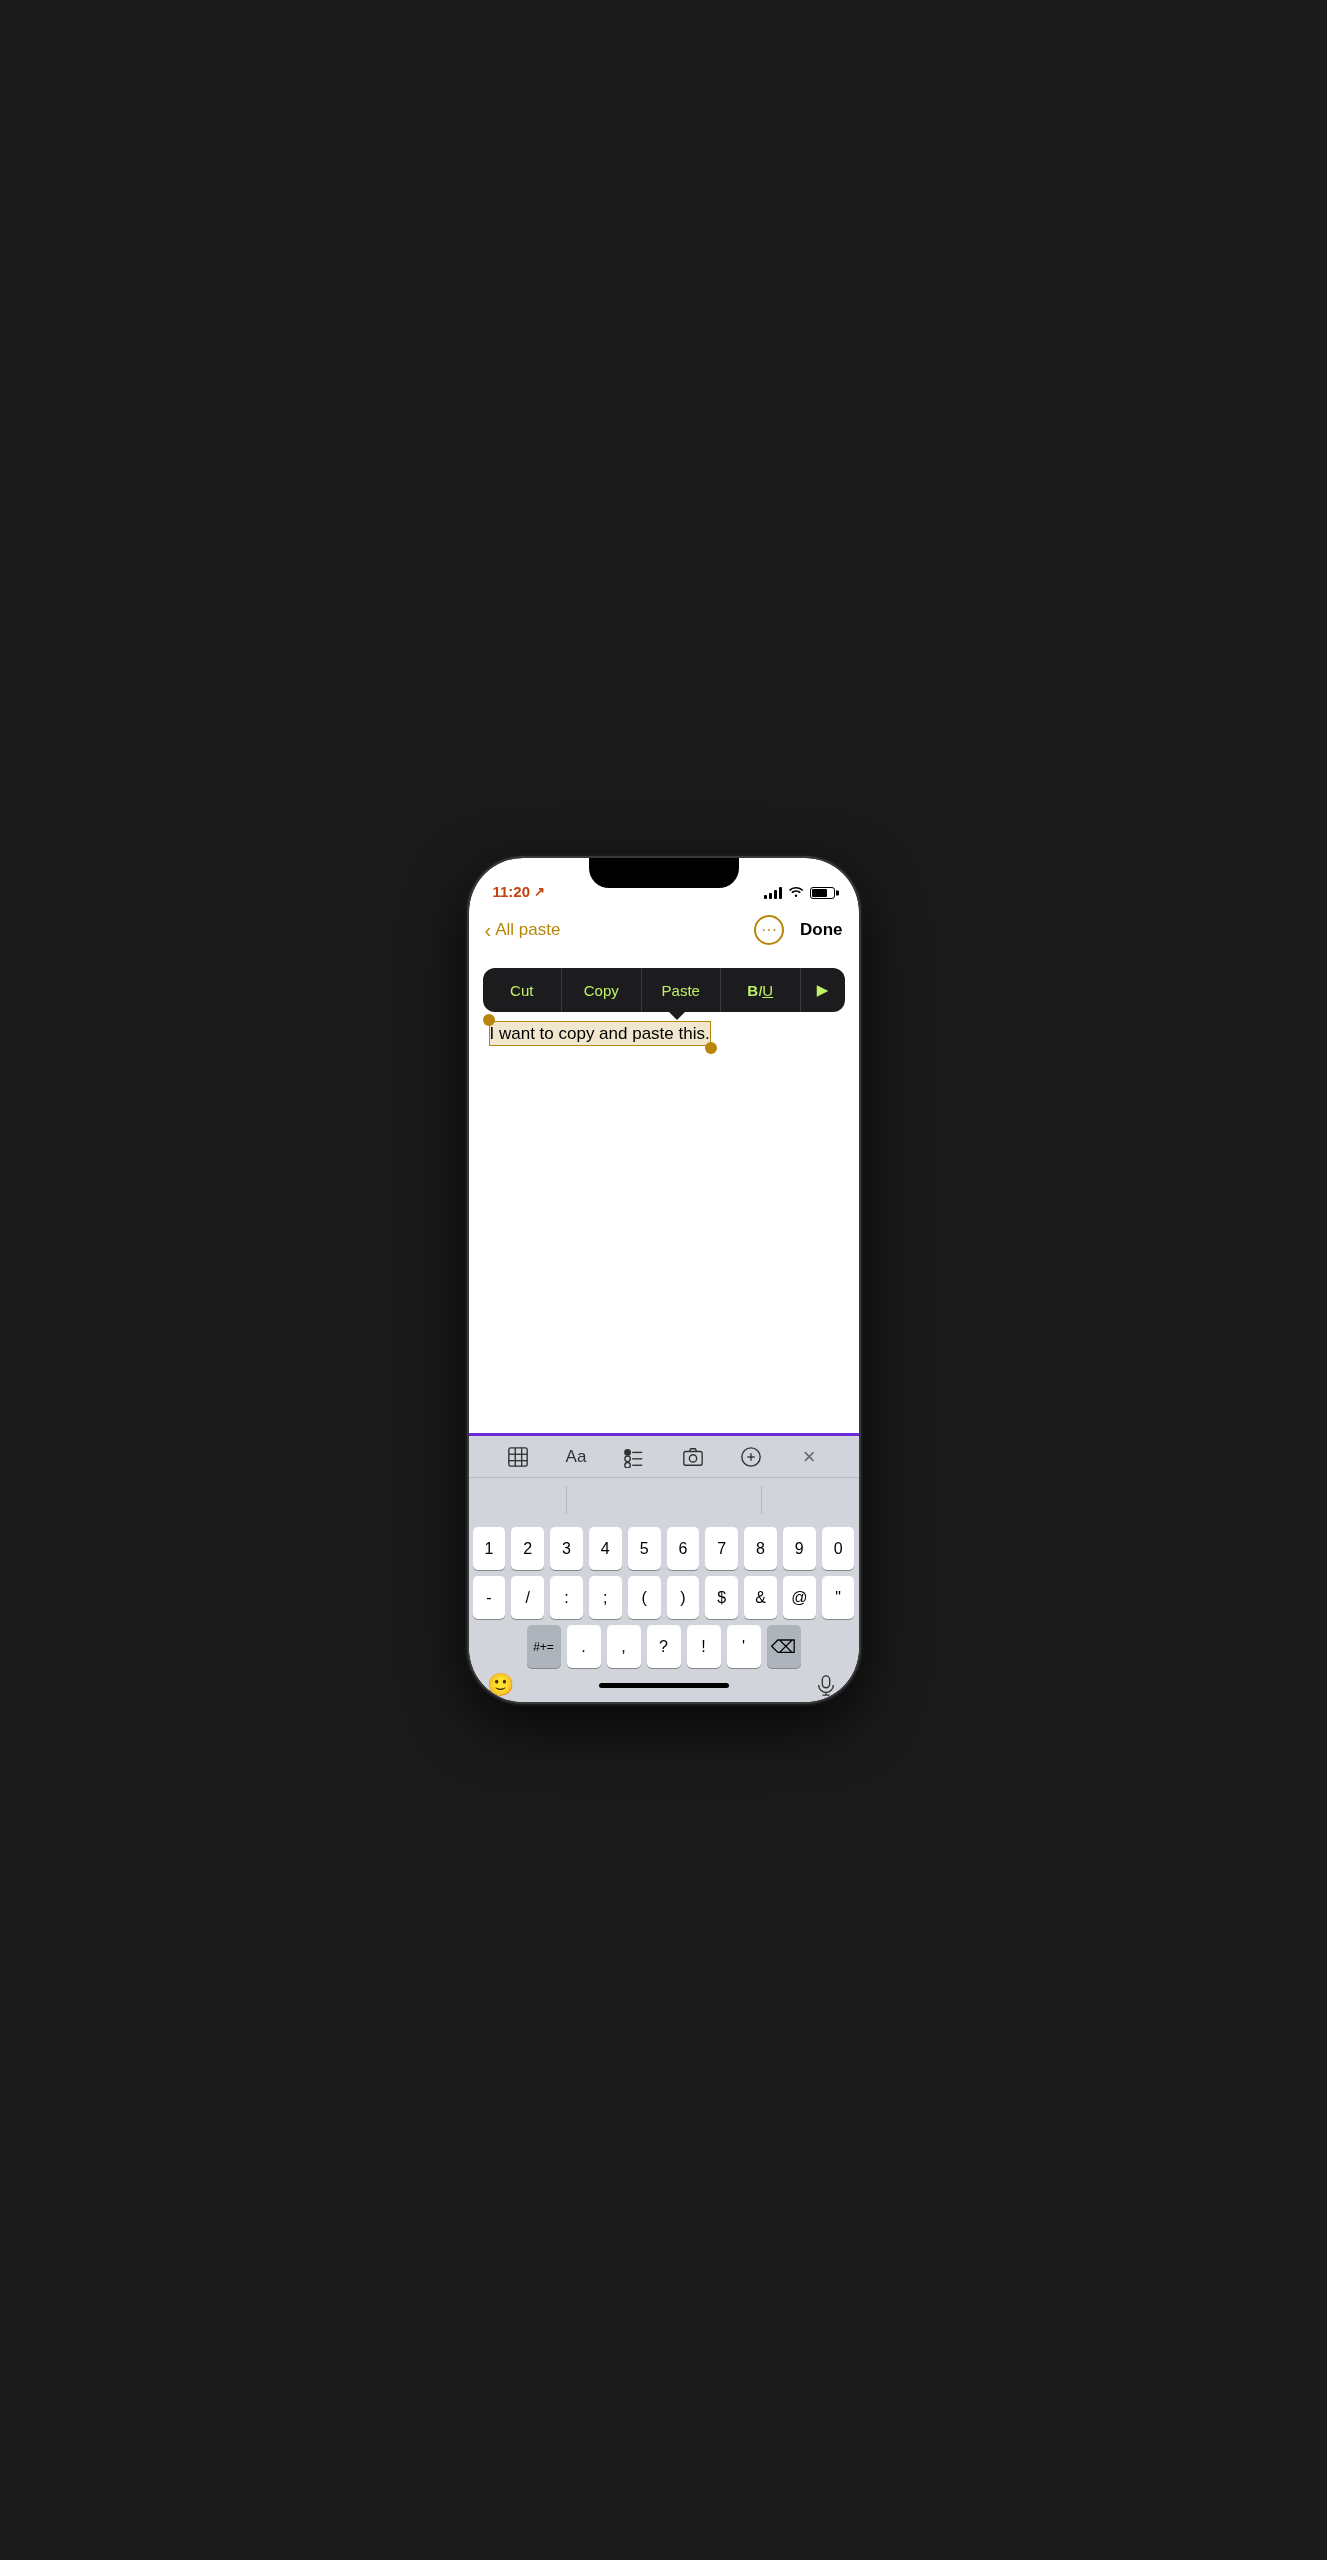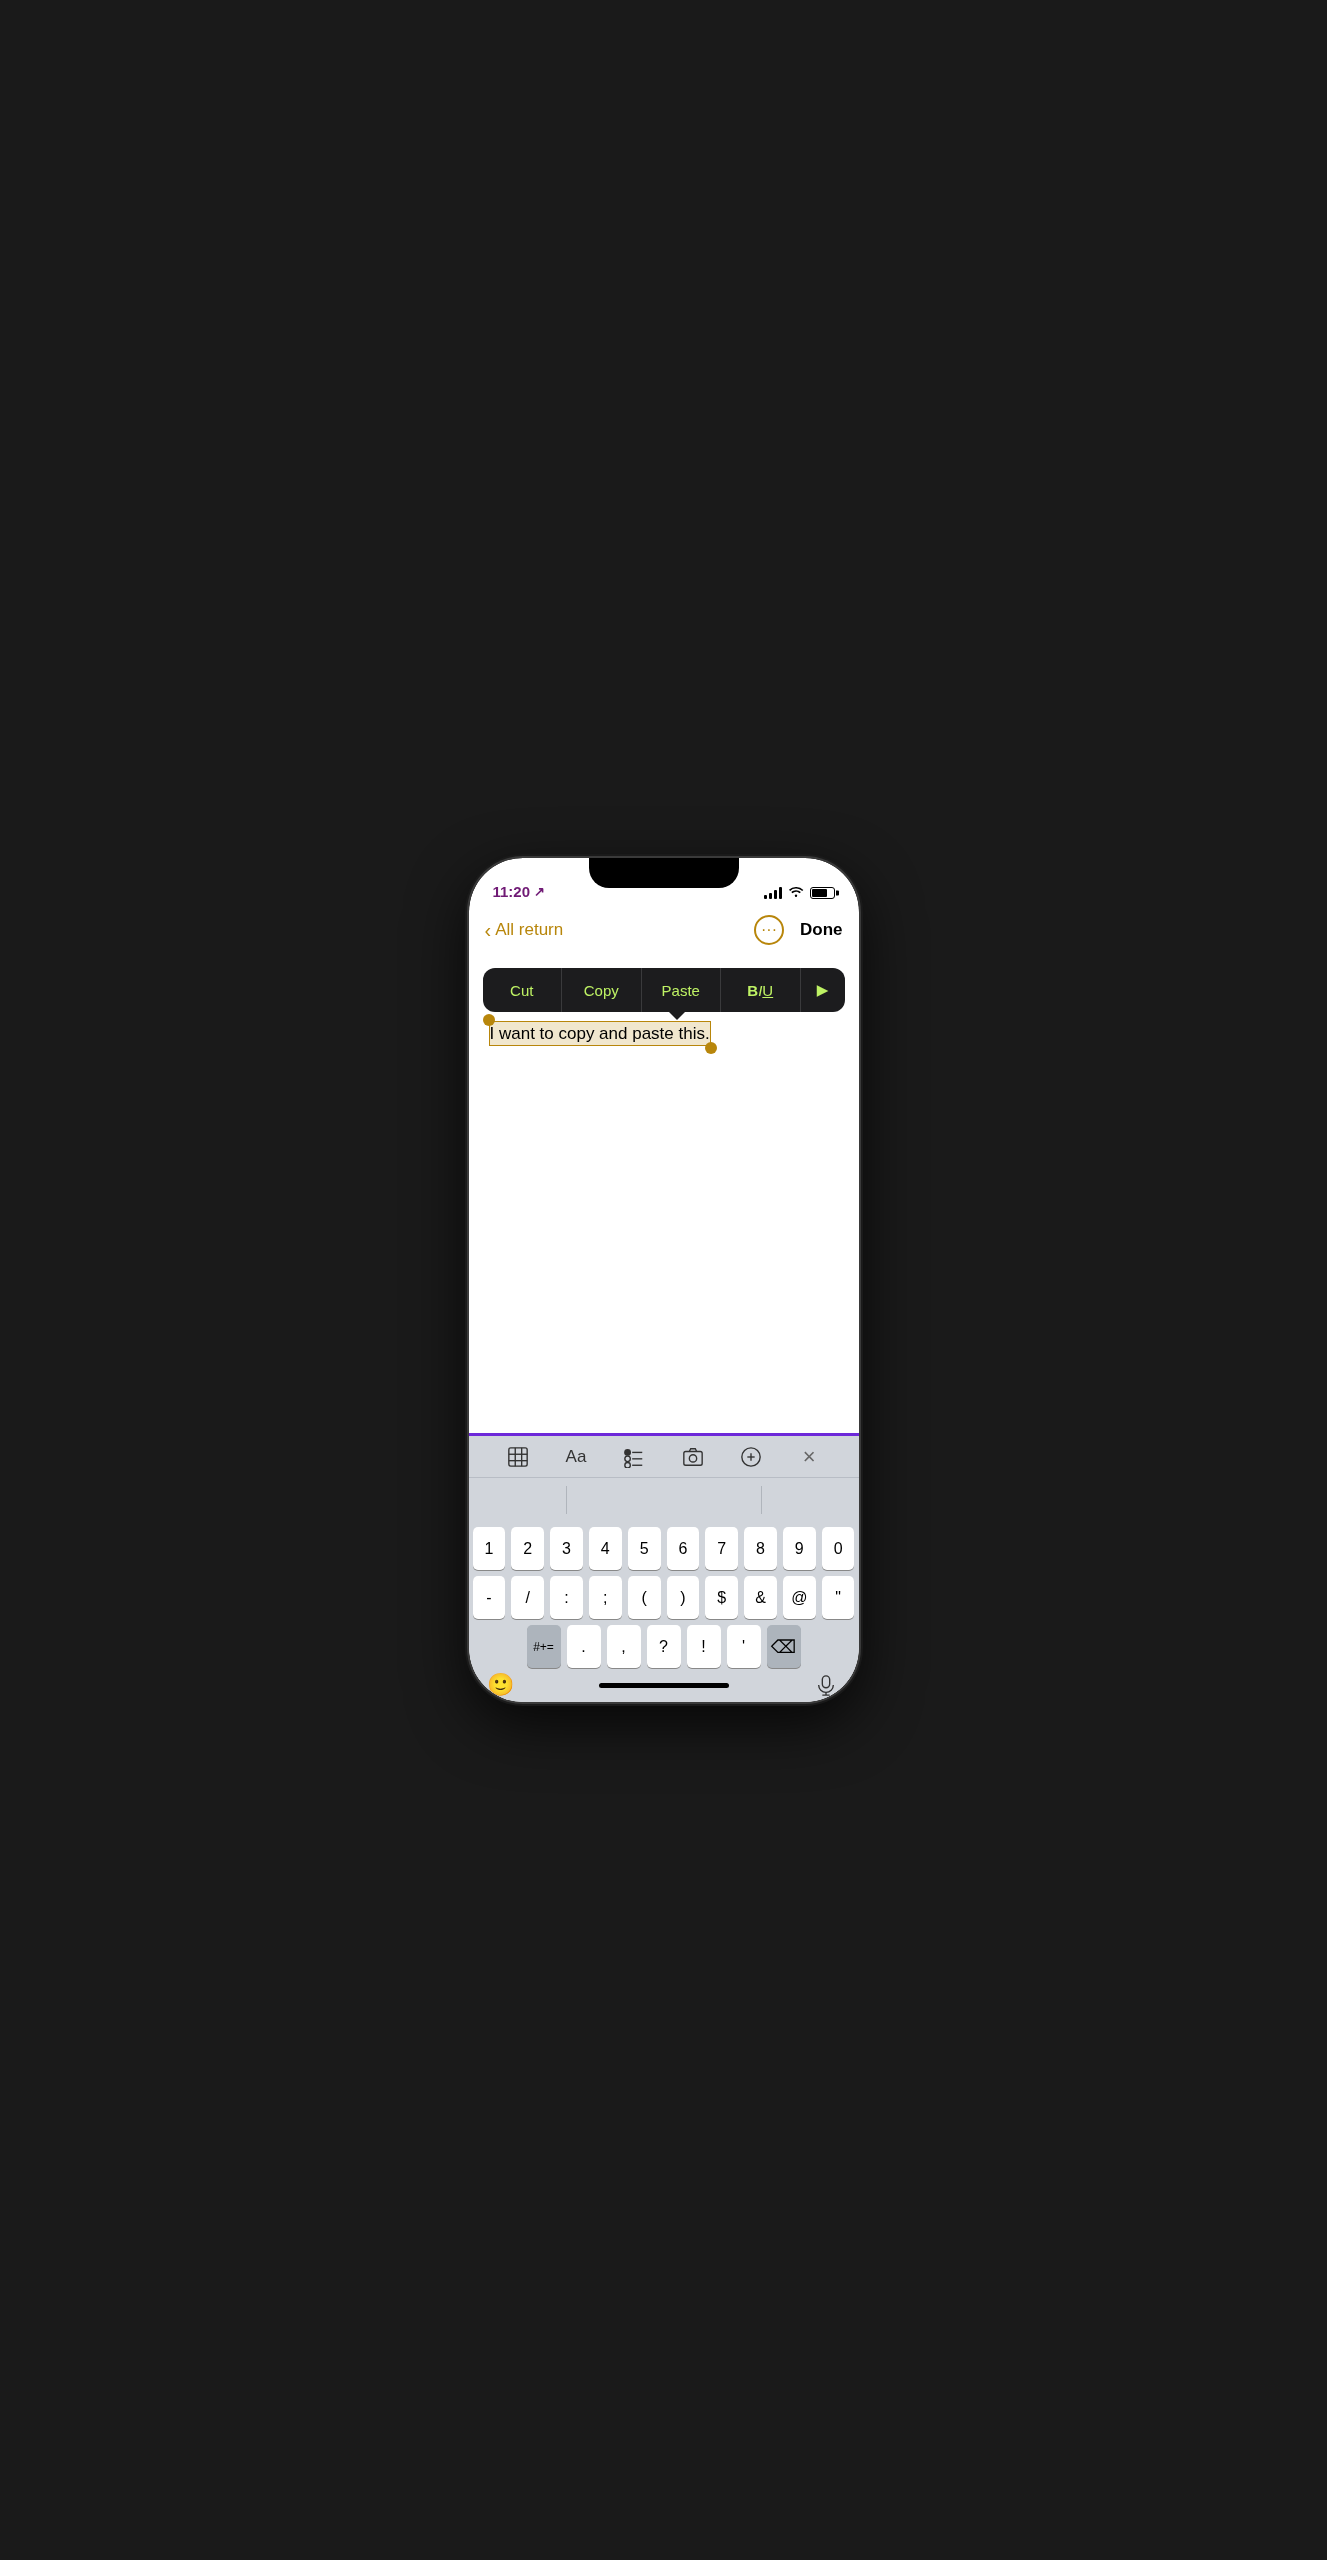--- a/index.html
+++ b/index.html
@@ -48,21 +48,21 @@
       align-items: flex-end;
       justify-content: space-between;
       padding: 0 24px 8px;
       flex-shrink: 0;
       position: relative;
       z-index: 10;
     }
     .status-time {
       font-size: 15px;
       font-weight: 600;
-      color: #701a75;
+      color: #c2410c;
       display: flex;
       align-items: center;
       gap: 4px;
     }
     .status-icons {
       display: flex;
       align-items: center;
       gap: 6px;
     }
     .signal-bars {
@@ -414,21 +414,21 @@
         </span>
         <div class="battery-icon">
           <div class="battery-fill"></div>
         </div>
       </div>
     </div>
 
     <div class="nav-bar">
       <div class="nav-back">
         <span class="nav-back-chevron">‹</span>
-        <span>All return</span>
+        <span>All paste</span>
       </div>
       <div class="nav-right">
         <div class="nav-more-btn">
           <span>···</span>
         </div>
         <span class="nav-done-btn">Done</span>
       </div>
     </div>
 
     <div class="content-area">

